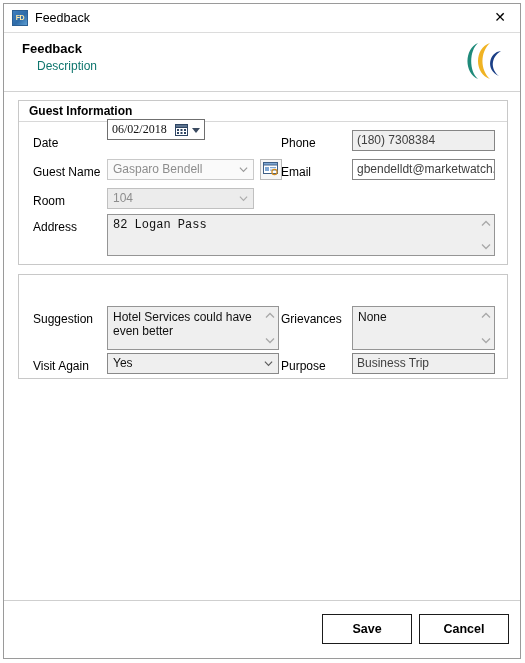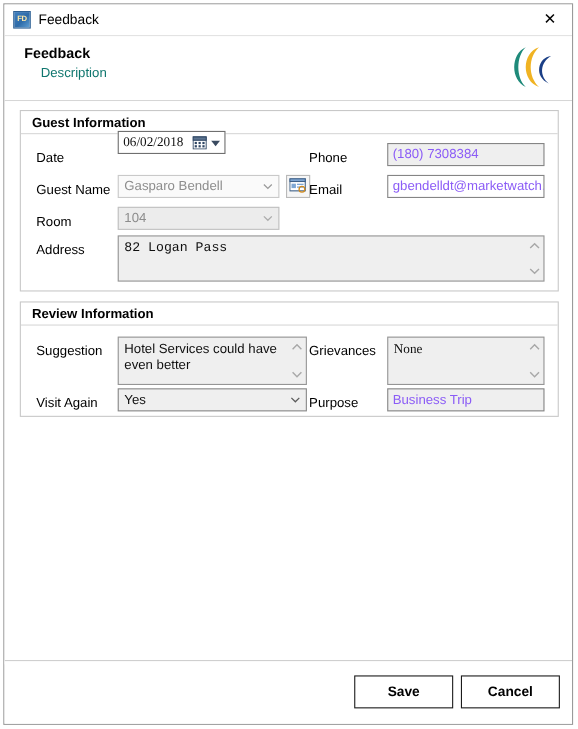--- a/index.html
+++ b/index.html
@@ -141,21 +141,21 @@
   }
 
   
   .tbox {
     position: absolute;
     box-sizing: border-box;
     border: 1px solid #858585;
     background: #ffffff;
     font-family: "Liberation Sans", sans-serif;
     font-size: 12px;
-    color: #8b5cf6;
+    color: #404040;
     padding: 0 4px;
     line-height: 19px;
     height: 21px;
     overflow: hidden;
     white-space: nowrap;
   }
   .tbox.gray { background: #efefef; }
 
   
   .combo {
@@ -438,37 +438,36 @@
       </div>
 
       <div class="lbl" style="left:262px; top:35px;">Phone</div>
       <div class="tbox gray" style="left:333px; top:29px; width:143px;">(180) 7308384</div>
 
       <div class="lbl" style="left:262px; top:64px;">Email</div>
       <div class="tbox" style="left:333px; top:58px; width:143px;">gbendelldt@marketwatch.com</div>
     </div>
 
     <div class="groupbox" style="left:14px; top:182px; width:490px; height:105px;">
-      <div class="gb-title">Review Information</div>
 
       <div class="lbl" style="left:14px; top:37px;">Suggestion</div>
       <div class="tarea" style="left:88px; top:31px; width:172px; height:44px;">
         <span>Hotel Services could have even better</span>
         <span class="sb">
           <svg class="up" viewBox="0 0 10 10">
               <path d="M1 6.5 L5 2.5 L9 6.5" fill="none" stroke="#a8a8a8" stroke-width="1.3"></path>
             </svg>
           <svg class="dn" viewBox="0 0 10 10">
               <path d="M1 3.5 L5 7.5 L9 3.5" fill="none" stroke="#a8a8a8" stroke-width="1.3"></path>
             </svg>
         </span>
       </div>
 
       <div class="lbl" style="left:262px; top:37px;">Grievances</div>
-      <div class="tarea" style="left:333px; top:31px; width:143px; height:44px;font-family:Liberation Serif, serif;">
+      <div class="tarea" style="left:333px; top:31px; width:143px; height:44px;">
         <span>None</span>
         <span class="sb">
           <svg class="up" viewBox="0 0 10 10">
               <path d="M1 6.5 L5 2.5 L9 6.5" fill="none" stroke="#a8a8a8" stroke-width="1.3"></path>
             </svg>
           <svg class="dn" viewBox="0 0 10 10">
               <path d="M1 3.5 L5 7.5 L9 3.5" fill="none" stroke="#a8a8a8" stroke-width="1.3"></path>
             </svg>
         </span>
       </div>

